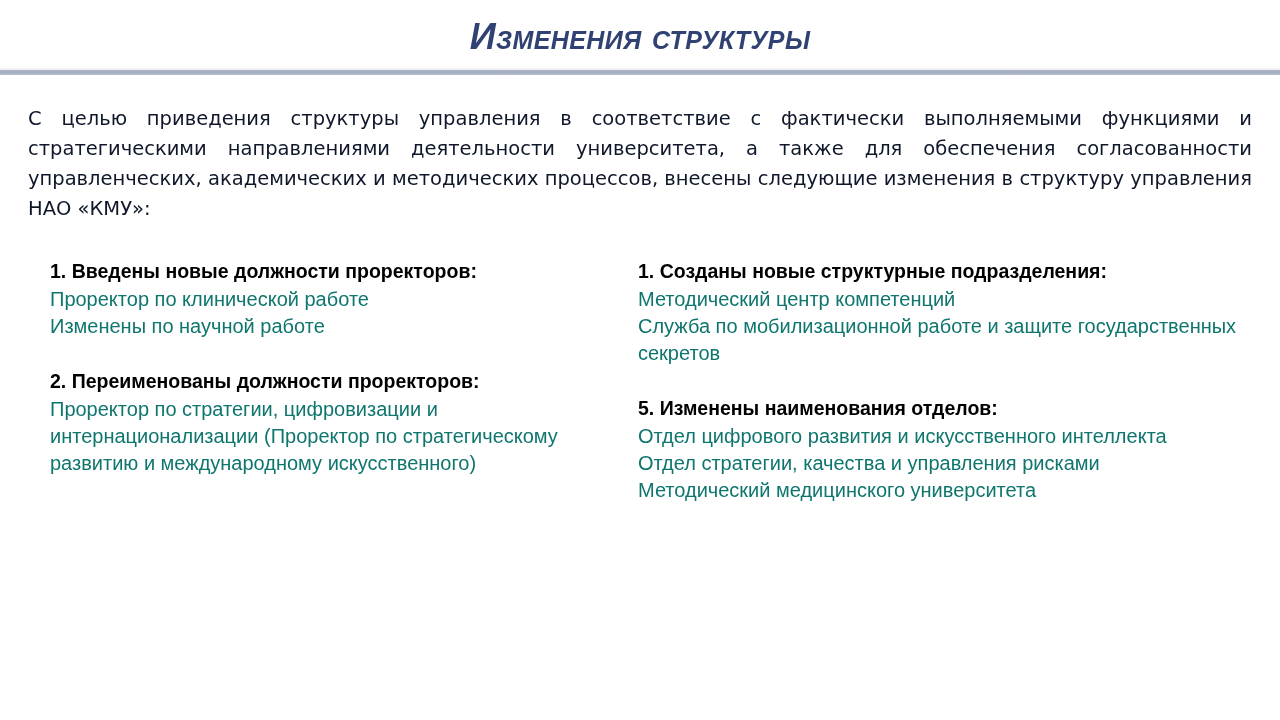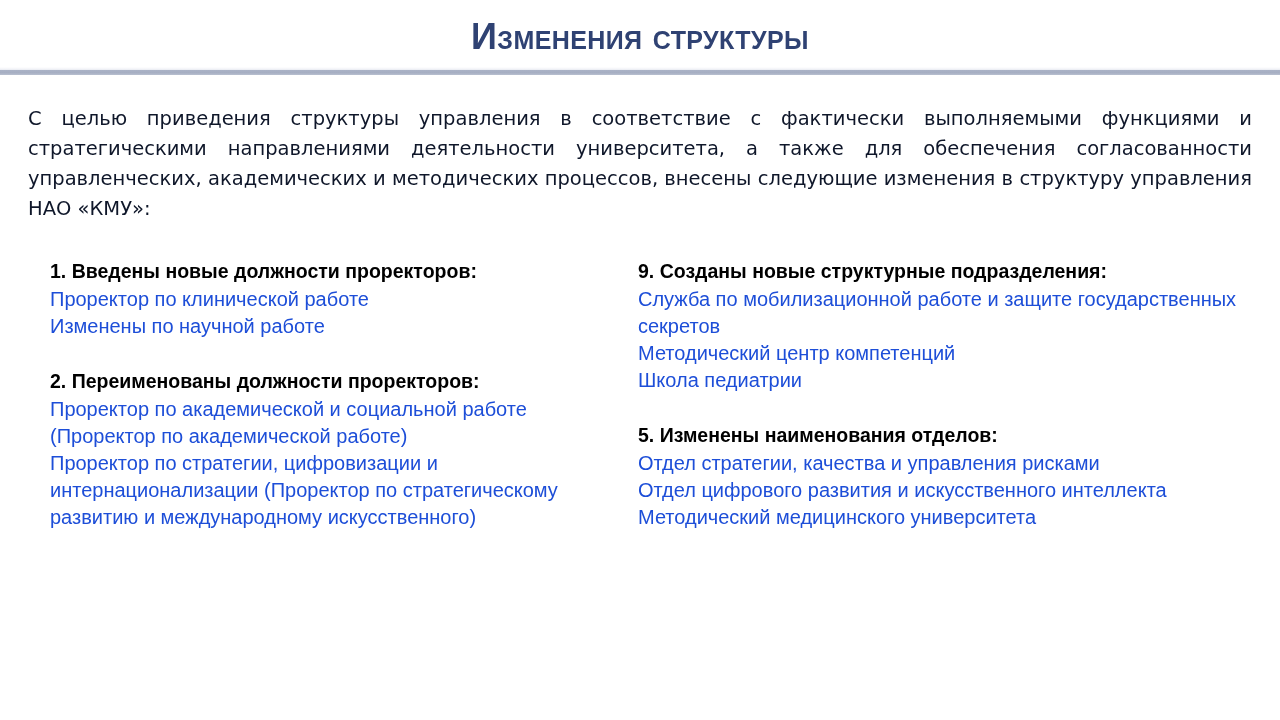--- a/index.html
+++ b/index.html
@@ -16,20 +16,21 @@
     position: relative;
   }
 
   
   .slide-header {
     position: absolute;
     left: 0;
     top: 0;
     width: 1268px;
     height: 78px;
+    font-style: italic;
   }
   .slide-title {
     position: absolute;
     left: 0;
     top: 14px;
     width: 1280px;
     text-align: center;
     color: #2f4273;
     font-family: "Liberation Sans", "DejaVu Sans", sans-serif;
     font-weight: bold;
@@ -98,21 +99,21 @@
     font-weight: bold;
     font-size: 19.5px;
     line-height: 27px;
     color: #000000;
     font-family: "Liberation Sans", "DejaVu Sans", sans-serif;
     margin-bottom: 1px;
   }
   .block-item {
     font-size: 20px;
     line-height: 27px;
-    color: #1d4ed8;
+    color: #0f766e;
     font-family: "Liberation Sans", "DejaVu Sans", sans-serif;
   }
 </style>
 </head>
 <body>
 
 <div class="slide-header">
   <div class="slide-title">Изменения структуры</div>
   <div class="title-divider">
     <div class="rule-top"></div>
@@ -126,34 +127,32 @@
 
   <div class="column column-left">
     <div class="block">
       <div class="block-heading">1. Введены новые должности проректоров:</div>
       <div class="block-item">Проректор по клинической работе</div>
       <div class="block-item">Изменены по научной работе</div>
     </div>
 
     <div class="block">
       <div class="block-heading">2. Переименованы должности проректоров:</div>
-      <div class="block-item">Проректор по академической и социальной работе (Проректор по академической работе)</div>
       <div class="block-item">Проректор по стратегии, цифровизации и интернационализации (Проректор по стратегическому развитию и международному искусственного)</div>
     </div>
   </div>
 
   <div class="column column-right">
     <div class="block">
-      <div class="block-heading">9. Созданы новые структурные подразделения:</div>
+      <div class="block-heading">1. Созданы новые структурные подразделения:</div>
+      <div class="block-item">Методический центр компетенций</div>
       <div class="block-item">Служба по мобилизационной работе и защите государственных секретов</div>
-      <div class="block-item">Методический центр компетенций</div>
-      <div class="block-item">Школа педиатрии</div>
     </div>
 
     <div class="block">
       <div class="block-heading">5. Изменены наименования отделов:</div>
+      <div class="block-item">Отдел цифрового развития и искусственного интеллекта</div>
       <div class="block-item">Отдел стратегии, качества и управления рисками</div>
-      <div class="block-item">Отдел цифрового развития и искусственного интеллекта</div>
       <div class="block-item">Методический медицинского университета</div>
     </div>
   </div>
 
 </div>
 
 </body></html>

